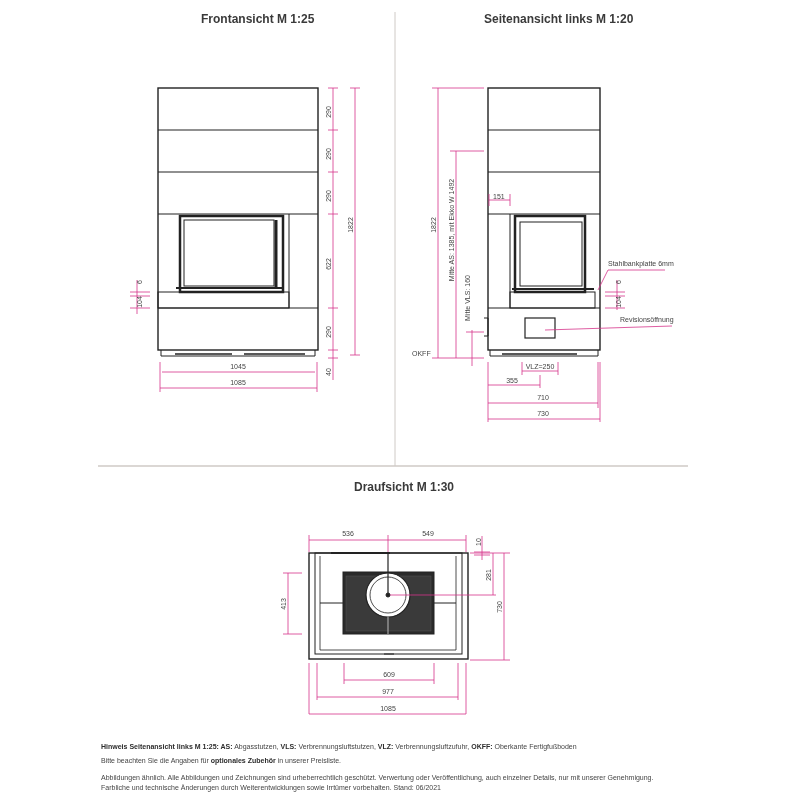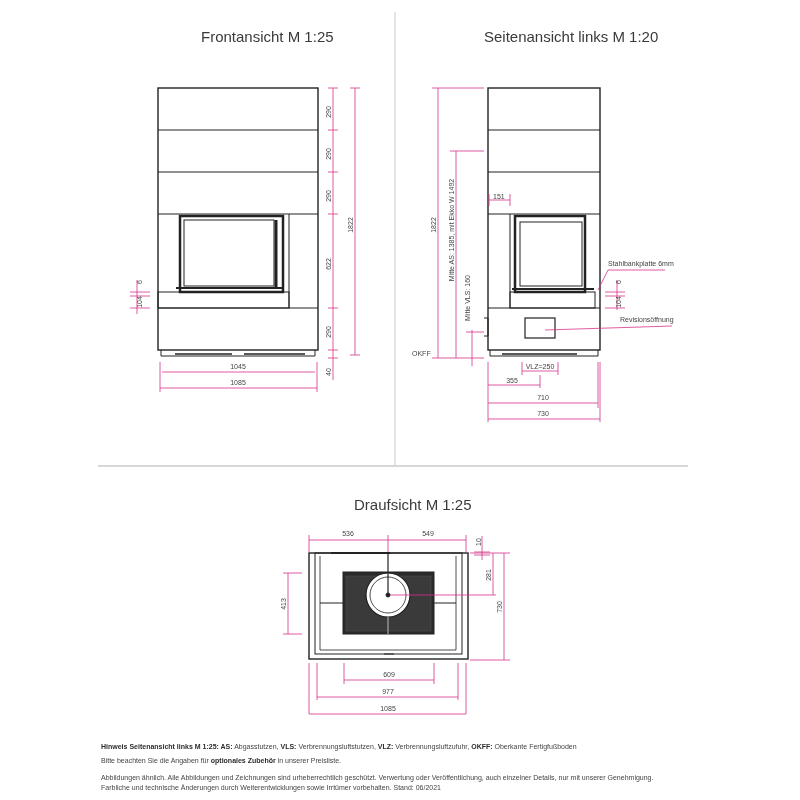--- a/index.html
+++ b/index.html
@@ -1,28 +1,28 @@
 <!DOCTYPE html>
 <html><head>
 <meta charset="utf-8">
 <style>
   html, body { margin: 0; padding: 0; background: #ffffff; }
   body { width: 800px; height: 800px; position: relative; overflow: hidden; font-family: "Liberation Sans", sans-serif; color: #333; }
-  .title { position: absolute; font-weight: normal; font-size: 15px; color: #3a3a3a; white-space: nowrap; margin-top: 16px; }
+  .title { position: absolute; font-weight: bold; font-size: 12px; color: #3a3a3a; white-space: nowrap; }
   svg.drawing { position: absolute; left: 0; top: 0; }
   .notes { position: absolute; left: 101px; font-size: 7px; color: #444; white-space: nowrap; line-height: 10px; }
   .notes b { color: #2c2c2c; }
   .dimtxt { font-family: "Liberation Sans", sans-serif; font-size: 7px; fill: #444; }
 </style>
 </head>
 <body>
 
 <div class="title" style="left:201px; top:12px;">Frontansicht M 1:25</div>
 <div class="title" style="left:484px; top:12px;">Seitenansicht links M 1:20</div>
-<div class="title" style="left:354px; top:480px;">Draufsicht M 1:25</div>
+<div class="title" style="left:354px; top:480px;">Draufsicht M 1:30</div>
 
 <svg class="drawing" width="800" height="800" viewBox="0 0 800 800">
   <defs>
     <marker id="tick" viewBox="0 0 6 6" refX="3" refY="3" markerWidth="5" markerHeight="5" orient="auto">
       <path d="M0,3 L6,3" stroke="#d6338a" stroke-width="2"></path>
     </marker>
   </defs>
 
   <g>
     <line x1="395" y1="12" x2="395" y2="466" stroke="#cfcac6" stroke-width="1"></line>

